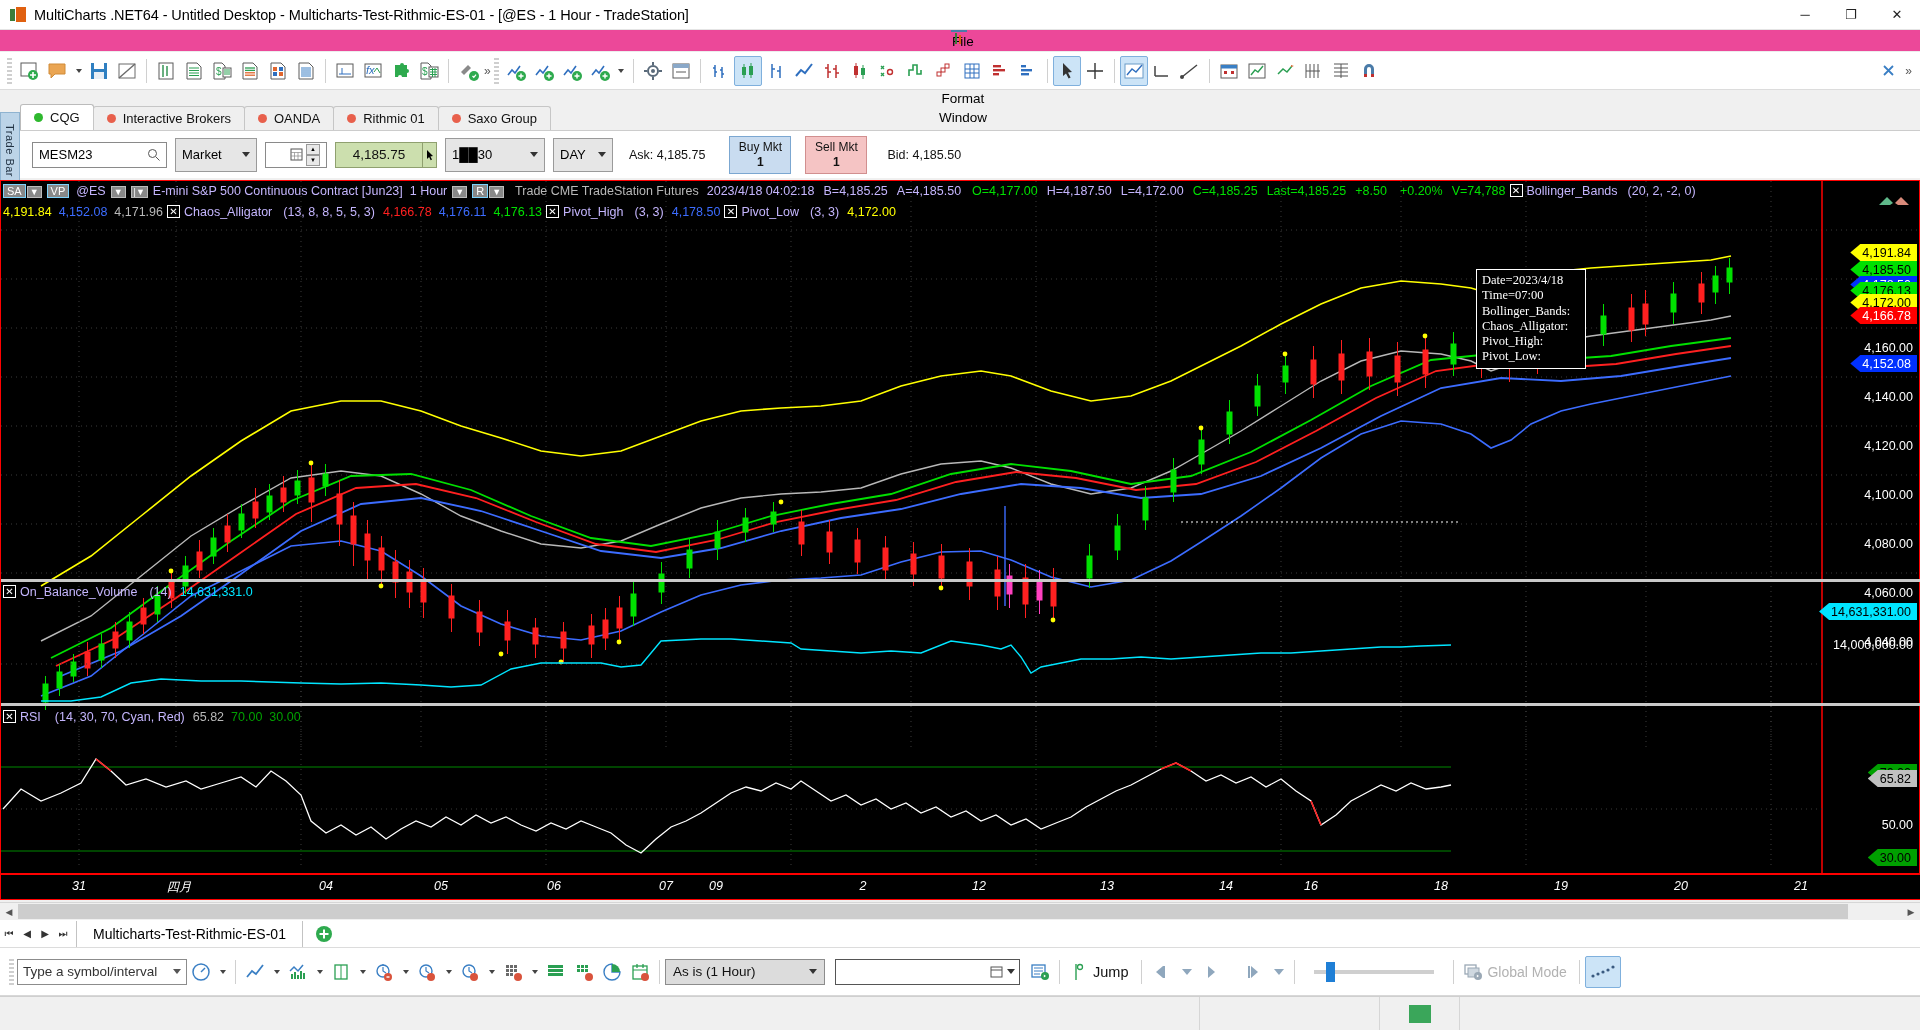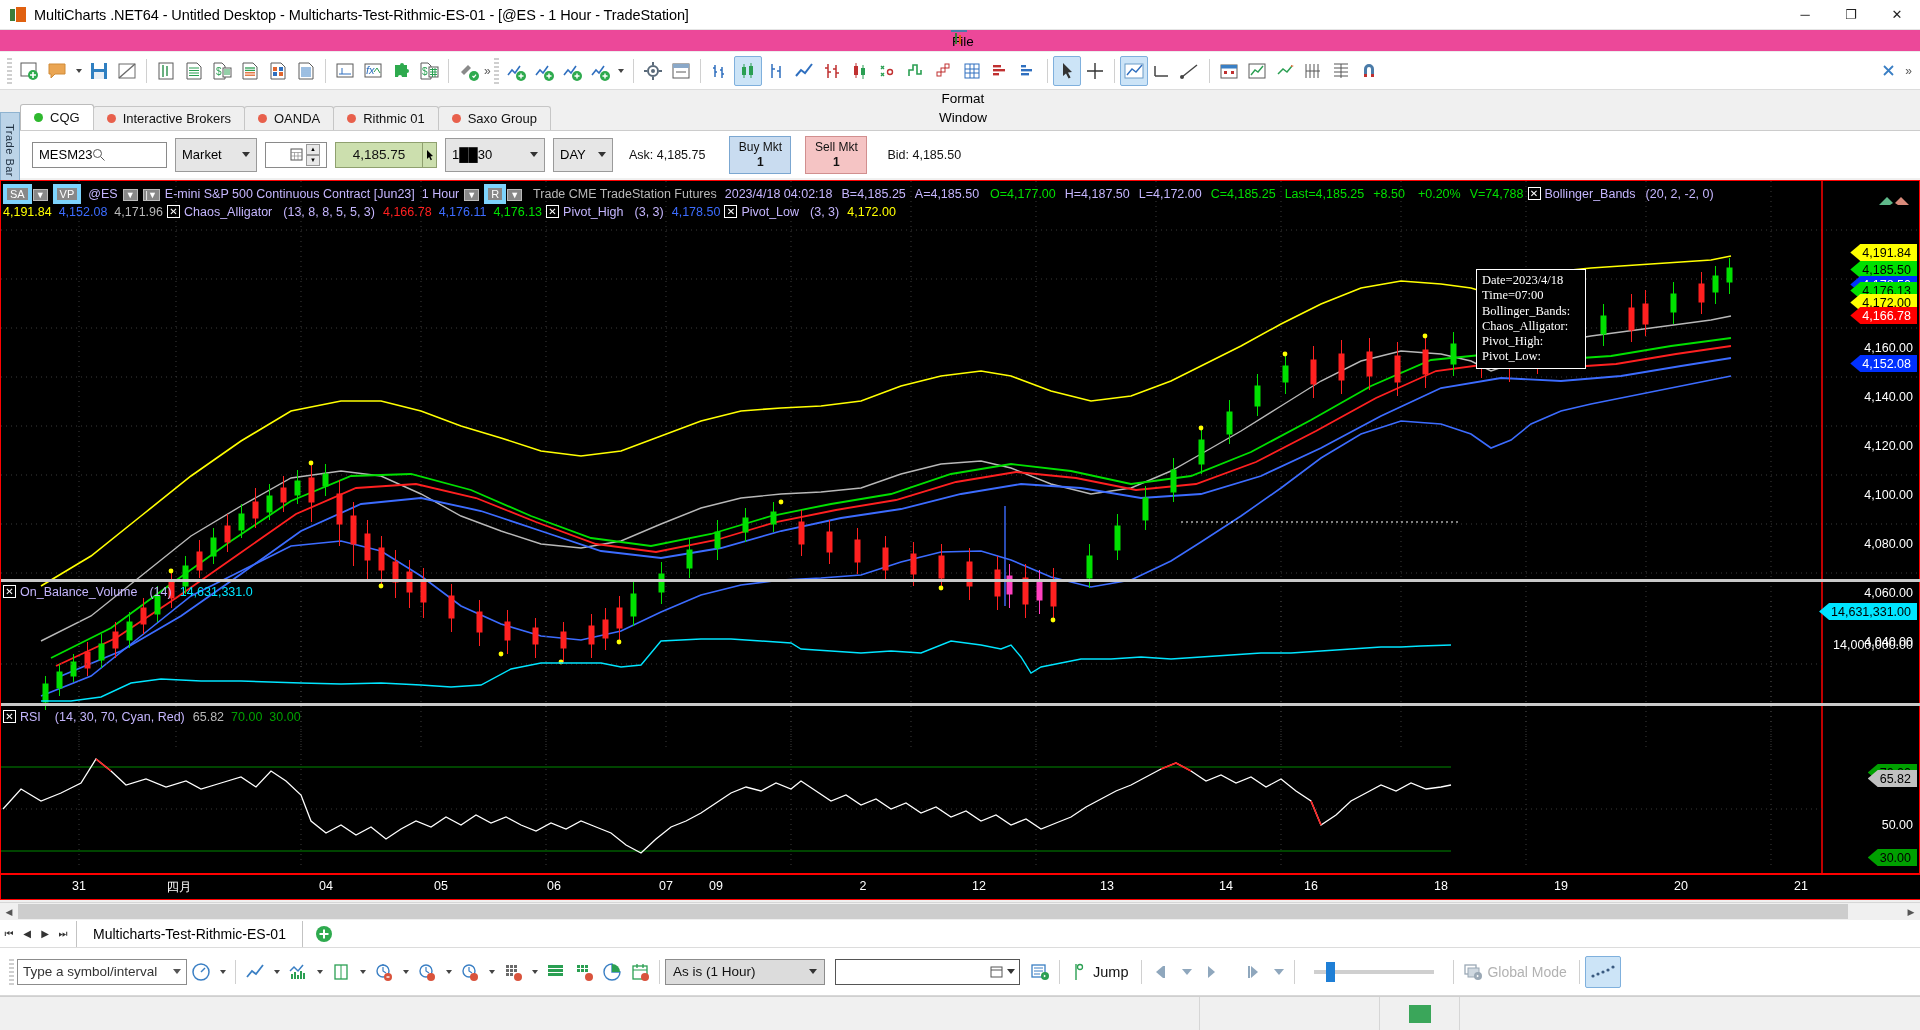--- a/index.html
+++ b/index.html
@@ -89,21 +89,21 @@
              font-size:12px;color:#111;line-height:1.25;}
   .askbid { font-size:12.5px;color:#111; }
 
   
   .chartwrap { position:absolute; left:0; top:180px; width:1920px; height:720px; background:#000;
                border:1px solid #ff0000; }
   .statusline { position:absolute; left:2px; font-size:12.5px; white-space:nowrap;
                 font-family:"Liberation Sans", sans-serif; }
   .sl1 { top:3px; }
   .sl2 { top:24px; }
-  .sl-chip { display:inline-block; background:#888; color:#fff; padding:0 3px; border:4px solid #7dd3fc;
+  .sl-chip { display:inline-block; background:#888; color:#fff; padding:0 3px; border:1px solid #7dd3fc;
              font-size:11px; margin-right:1px;}
   .sl-arrow { display:inline-block; background:#888; color:#fff; padding:0 2px; border:1px solid #bbb;
               font-size:9px; margin-right:5px; }
   .sl-x { display:inline-block; border:1px solid #fff; color:#fff; font-size:10px;
           width:13px;height:13px;line-height:11px;text-align:center;margin:0 4px; vertical-align:1px;}
   .w { color:#c4b5fd;text-align:right; } .g { color:#00e000; } .r { color:#ff2020; }
   .b { color:#3c6cff; } .y { color:#ffff00; } .c { color:#00e5ff; }
   .gy { color:#b8b8b8; } .dg{ color:#00a000; }
 
   
@@ -111,21 +111,21 @@
   .price-axis { position:absolute; right:0; top:0; width:112px; height:100%; }
   .axis-lbl { position:absolute; right:6px; font-size:12.5px; color:#fff; white-space:nowrap;margin-top:16px; }
   .tag { position:absolute; right:2px; height:17px; display:flex; align-items:center;
          padding-left:12px; padding-right:6px; font-size:12.5px; white-space:nowrap;
          clip-path: polygon(10px 0, 100% 0, 100% 100%, 10px 100%, 0 50%); }
 
   .tooltip { position:absolute; border:1px solid #fff; background:#000; color:#fff;
              font-family:"Liberation Serif", serif; font-size:12.5px; line-height:1.22; padding:3px 5px; }
 
   .dateaxis { position:absolute; left:0; bottom:0; width:1920px; height:26px; background:#000;
-              border-top:2px solid #ff0000; }
+              border-top:2px solid #ff0000;font-style:italic; }
   .dlbl { position:absolute; top:4px; font-size:12.5px; color:#fff; transform:translateX(-50%); }
 
   
   .hscroll { position:absolute; left:0; top:902px; width:1920px; height:18px; background:#f0f0f0;
              border-top:1px solid #d6d6d6; display:flex; align-items:center;}
   .hs-arrow { width:18px;height:17px;display:flex;align-items:center;justify-content:center;font-size:9px;color:#555;}
   .hs-track { flex:1; height:17px; background:#f0f0f0; position:relative;}
   .hs-thumb { position:absolute; left:0; top:1px; height:15px; width:1830px; background:#cdcdcd; }
 
   
@@ -580,21 +580,21 @@
       <span class="dot" style="background:#e8604c"></span>
       <span>Rithmic 01</span>
     </div>
     <div class="btab">
       <span class="dot" style="background:#e8604c"></span>
       <span>Saxo Group</span>
     </div>
   </div>
 
   <div class="orderbar">
-    <div class="ofield" style="width:135px;justify-content:flex-start;">
+    <div class="ofield" style="width:135px;justify-content:space-between;">
       <span>MESM23</span>
       <svg width="13" height="13">
           <circle cx="5.5" cy="5.5" r="4" fill="none" stroke="#555"></circle>
           <path d="M9 9l3.5 3.5" stroke="#555"></path>
         </svg>
     </div>
     <div class="ocombo" style="width:82px;">
       <span>Market</span>
         <span class="ar"></span>
     </div>

